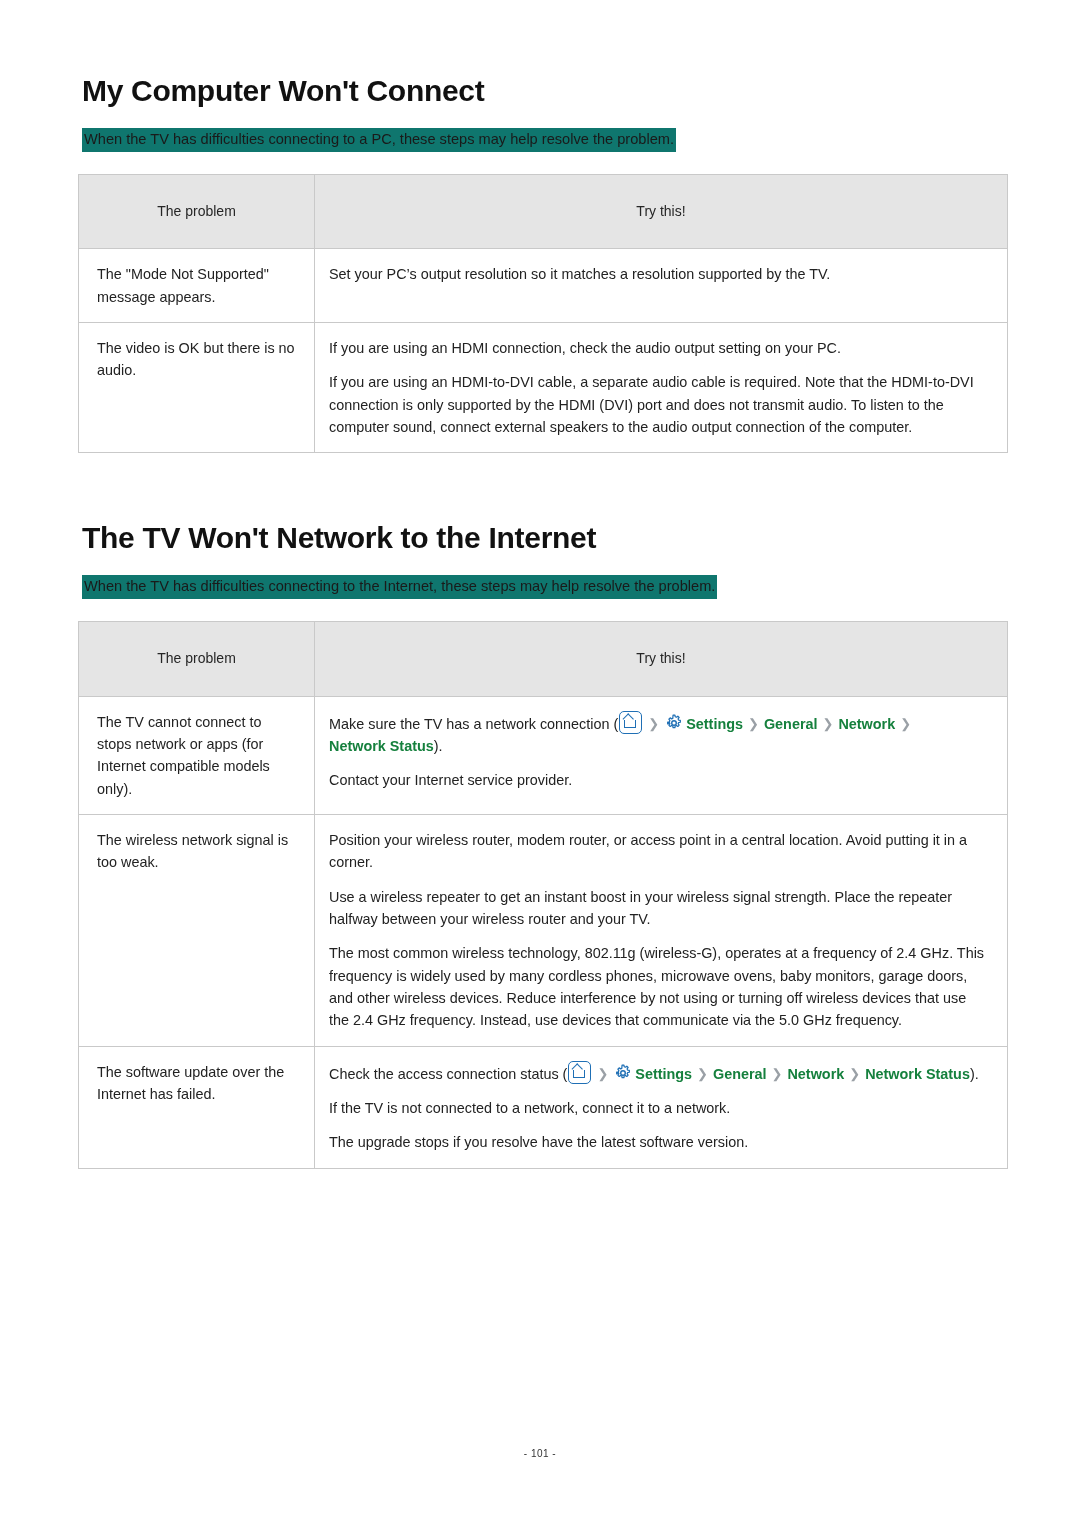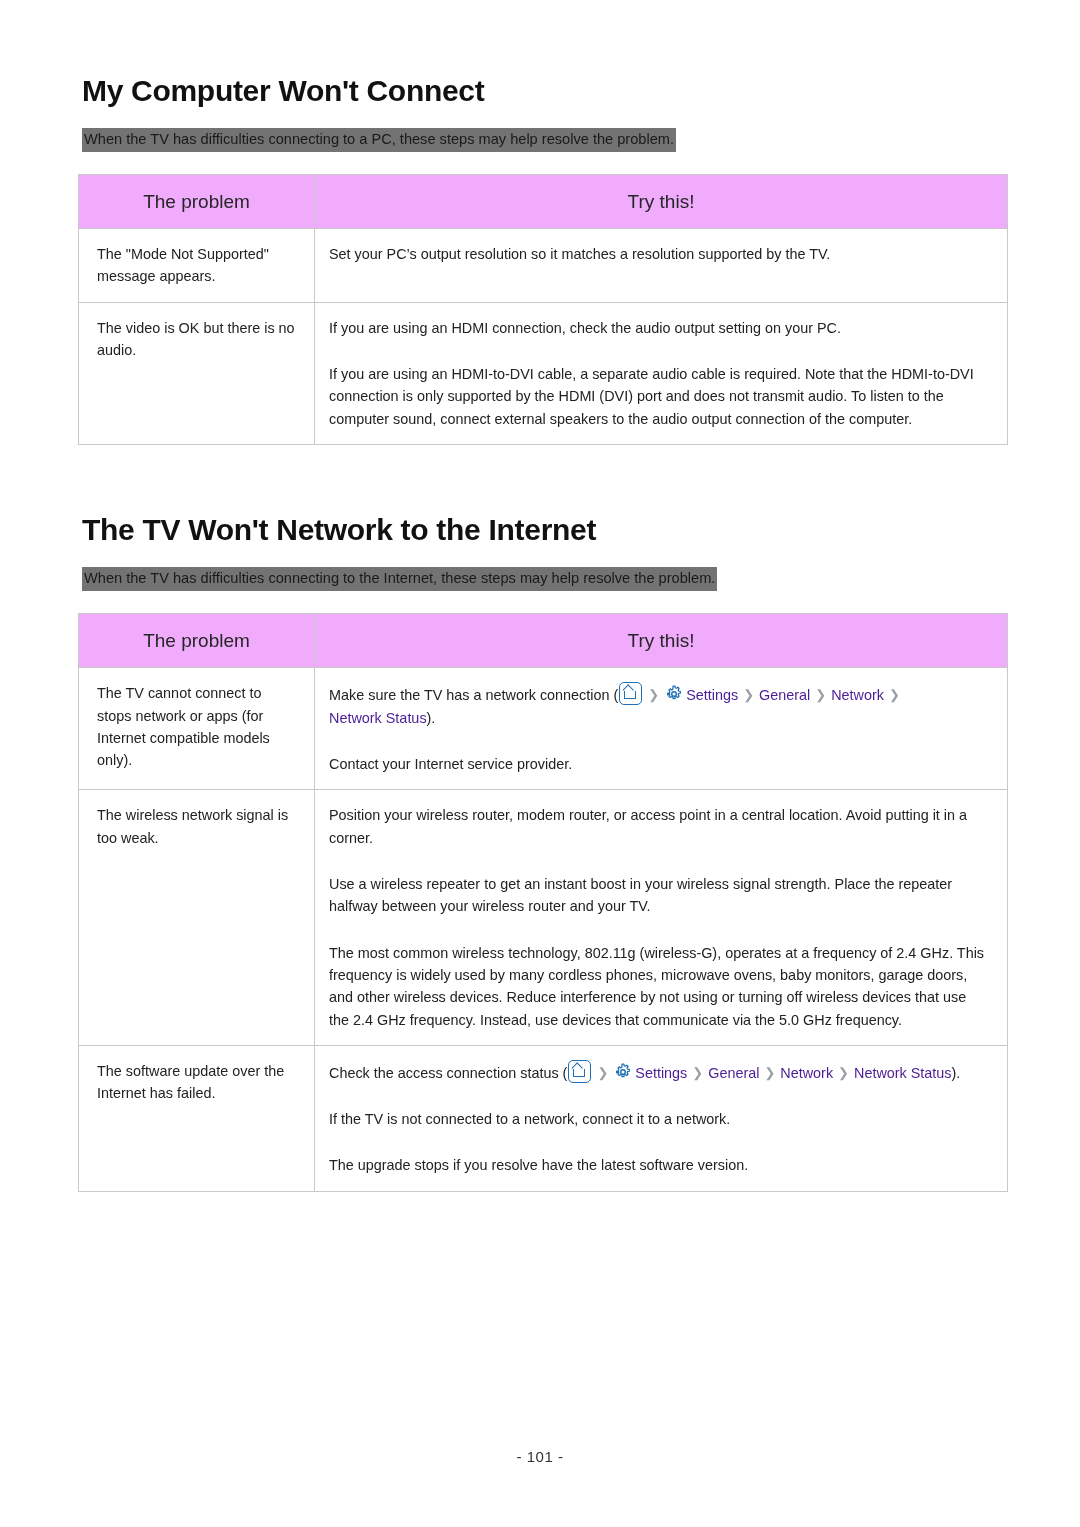--- a/index.html
+++ b/index.html
@@ -29,21 +29,21 @@
   }
   h1.section-title {
     font-size: 30px;
     font-weight: bold;
     letter-spacing: -0.3px;
     margin: 16px 0 0 4px;
     color: #111;
   }
   .lead {
     display: inline-block;
-    background: #737373;
+    background: #0f766e;
     color: #1a1a1a;
     font-size: 14.6px;
     line-height: 1.35;
     padding: 2px 2px 2px 2px;
     margin-top: 20px;
     margin-left: 4px;
   }
   table.tbl {
     border-collapse: collapse;
     width: 930px;
@@ -51,47 +51,47 @@
     table-layout: fixed;
   }
   table.tbl th, table.tbl td {
     border: 1px solid #c9c9c9;
     vertical-align: top;
     font-size: 14.4px;
     line-height: 1.55;
     color: #222;
   }
   table.tbl th {
-    background: #f0abfc;
+    background: #e5e5e5;
     font-weight: normal;
     text-align: center;
-    padding: 12px 6px;
-    font-size: 19px;
+    padding: 26px 6px;
+    font-size: 14px;
     color: #262626;
   }
   table.tbl td.problem {
     width: 236px;
     padding: 14px 18px 14px 18px;
   }
   table.tbl td.try {
     padding: 14px 18px 14px 14px;
   }
   table.tbl td p {
     margin: 0 0 0 0;
   }
   table.tbl td p + p {
-    margin-top: 24px;
+    margin-top: 12px;
   }
   .gap-big {
     height: 52px;
   }
   
   .navlink {
-    color: #4c1d95;
-    font-weight: normal;
+    color: #15803d;
+    font-weight: bold;
     white-space: nowrap;
   }
   .chev {
     display: inline-block;
     color: #9aa0a6;
     font-size: 13px;
     margin: 0 5px;
     vertical-align: 1px;
   }
   .icon-home {
@@ -127,21 +127,21 @@
     width: 20px; height: 20px;
     vertical-align: -4px;
     margin-right: 2px;
   }
   .footer {
     position: absolute;
     left: 0;
     top: 1448px;
     width: 1080px;
     text-align: center;
-    font-size: 15px;
+    font-size: 10px;
     color: #333;
     letter-spacing: 0.5px;
   }
 </style>
 </head>
 <body>
 
 <div class="page">
   <div class="content">
 

